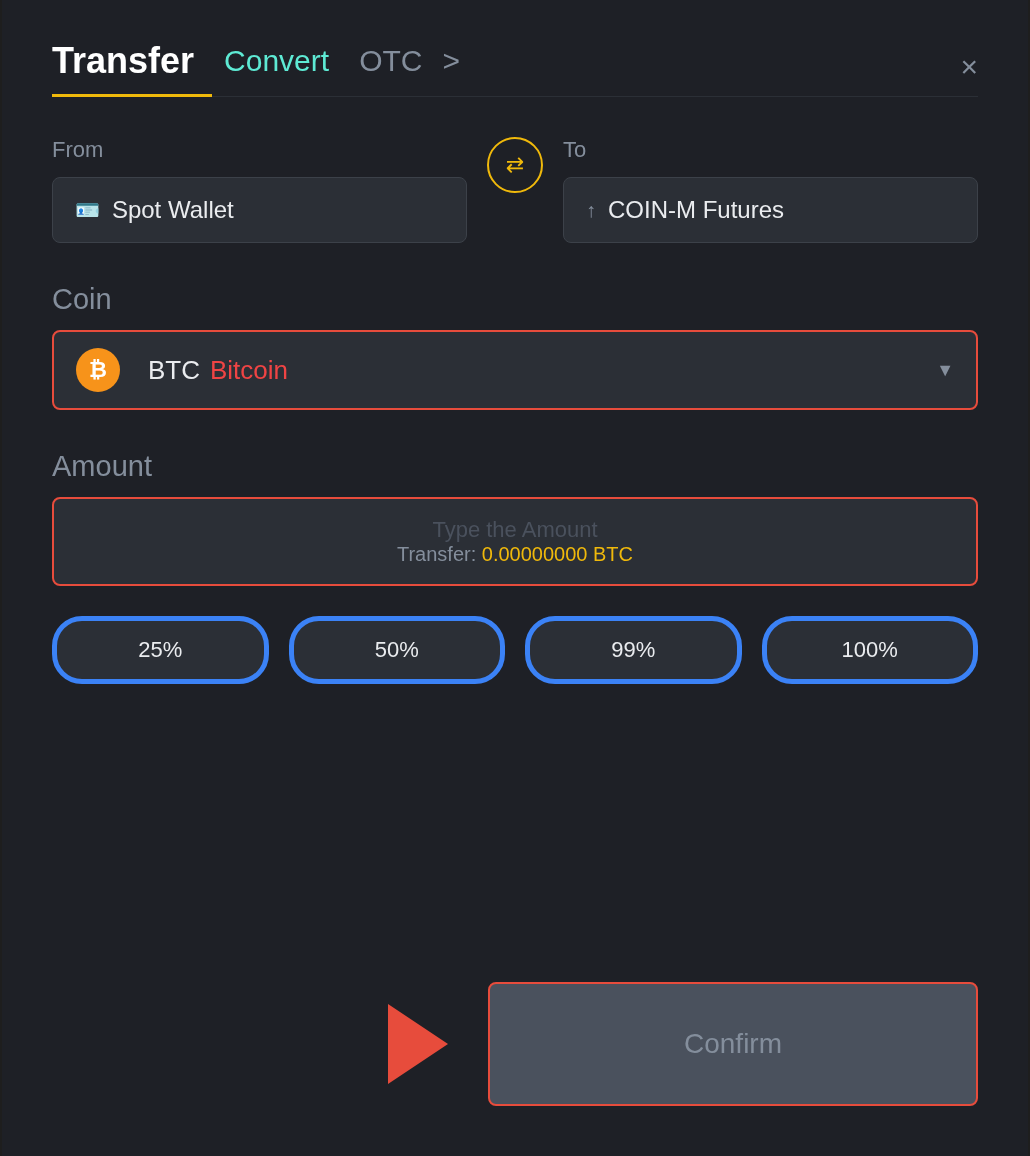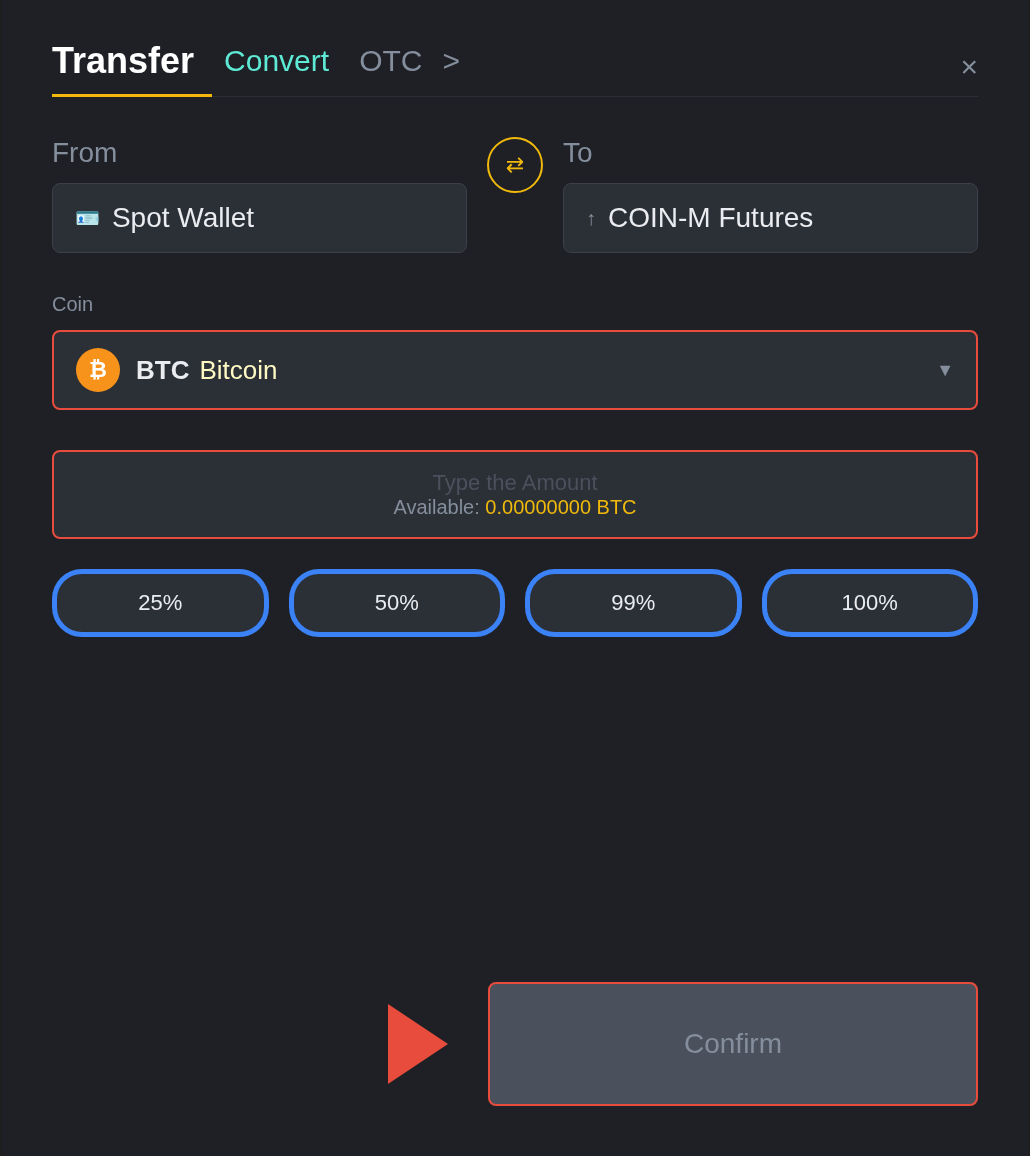--- a/index.html
+++ b/index.html
@@ -94,21 +94,21 @@
       margin-bottom: 40px;
     }
 
     .field-group {
       display: flex;
       flex-direction: column;
       flex: 1;
     }
 
     .field-label {
-      font-size: 28px;
+      font-size: 22px;
       color: #848e9c;
       margin-bottom: 14px;
     }
 
     .wallet-box {
       background: #2b2f36;
       border: 1px solid #3c4149;
       border-radius: 8px;
       padding: 18px 22px;
       display: flex;
@@ -116,21 +116,21 @@
       gap: 12px;
       cursor: pointer;
     }
 
     .wallet-box-icon {
       color: #848e9c;
       font-size: 20px;
     }
 
     .wallet-box-text {
-      font-size: 28px;
+      font-size: 24px;
       color: #eaecef;
       font-weight: 500;
     }
 
     .swap-btn-wrapper {
       display: flex;
       align-items: flex-end;
       padding-bottom: 8px;
       padding-left: 20px;
       padding-right: 20px;
@@ -145,21 +145,21 @@
       color: #f0b90b;
       font-size: 22px;
       cursor: pointer;
       display: flex;
       align-items: center;
       justify-content: center;
     }
 
     
     .section-label {
-      font-size: 20px;
+      font-size: 29px;
       color: #848e9c;
       margin-bottom: 14px;
     }
 
     .coin-select {
       background: #2b2f36;
       border: 2px solid #e74c3c;
       border-radius: 8px;
       padding: 16px 22px;
       display: flex;
@@ -178,28 +178,29 @@
       justify-content: center;
       font-size: 22px;
       font-weight: 700;
       color: white;
       margin-right: 16px;
       flex-shrink: 0;
     }
 
     .coin-name {
       font-size: 26px;
-      font-weight: 700;
+      font-weight: 400;
       color: #eaecef;
       margin-right: 10px;
+      margin-left: 12px;
     }
 
     .coin-full-name {
       font-size: 26px;
-      color: #fef9c3;
+      color: #ef4444;
     }
 
     .chevron-down {
       margin-left: auto;
       color: #848e9c;
       font-size: 18px;
     }
 
     
     .amount-box {
@@ -329,24 +330,25 @@
   </div>
 
   <div class="section-label">Coin</div>
   <div class="coin-select">
     <div class="btc-icon">₿</div>
     <span class="coin-name">BTC</span>
     <span class="coin-full-name">Bitcoin</span>
     <span class="chevron-down">▼</span>
   </div>
 
+  <div class="section-label">Amount</div>
   <div class="amount-box">
     <span class="amount-input-placeholder">Type the Amount</span>
     <span class="available-text">
-      <span>Available:</span>
+      <span>Transfer:</span>
       <span class="available-amount">0.00000000 BTC</span>
     </span>
   </div>
 
   <div class="pct-row">
     <button class="pct-btn">25%</button>
     <button class="pct-btn">50%</button>
     <button class="pct-btn">99%</button>
     <button class="pct-btn">100%</button>
   </div>

